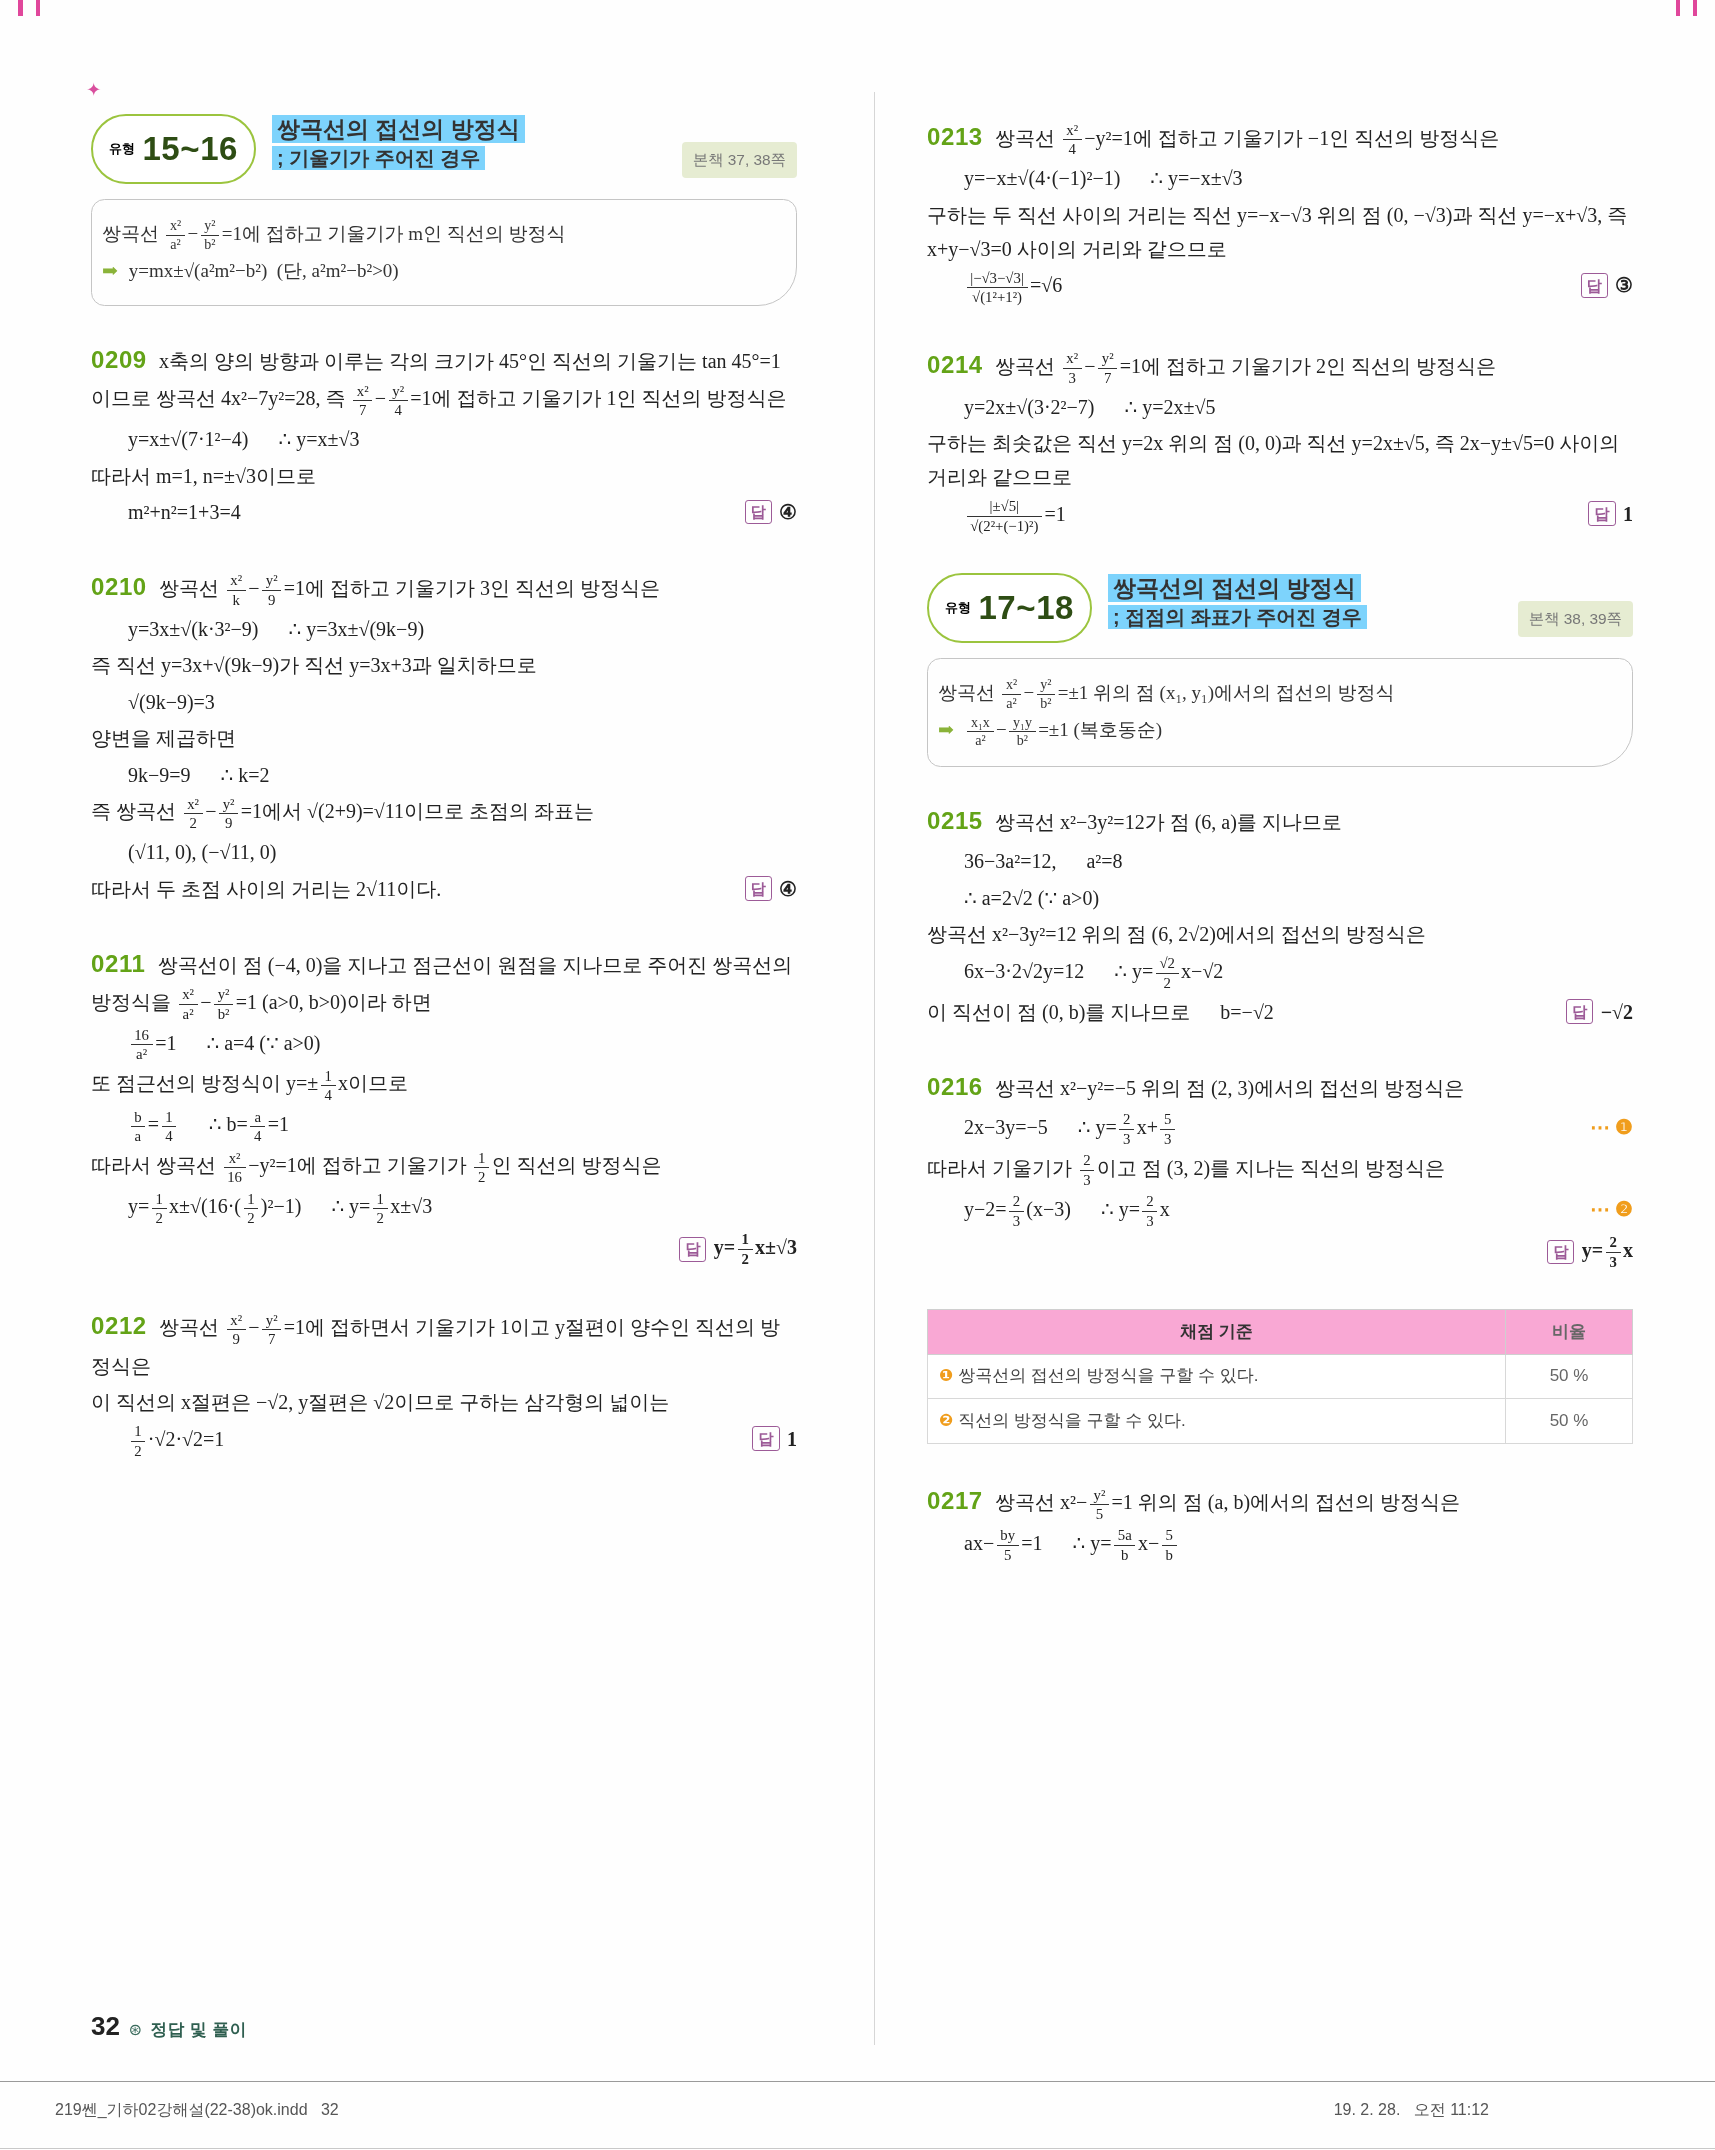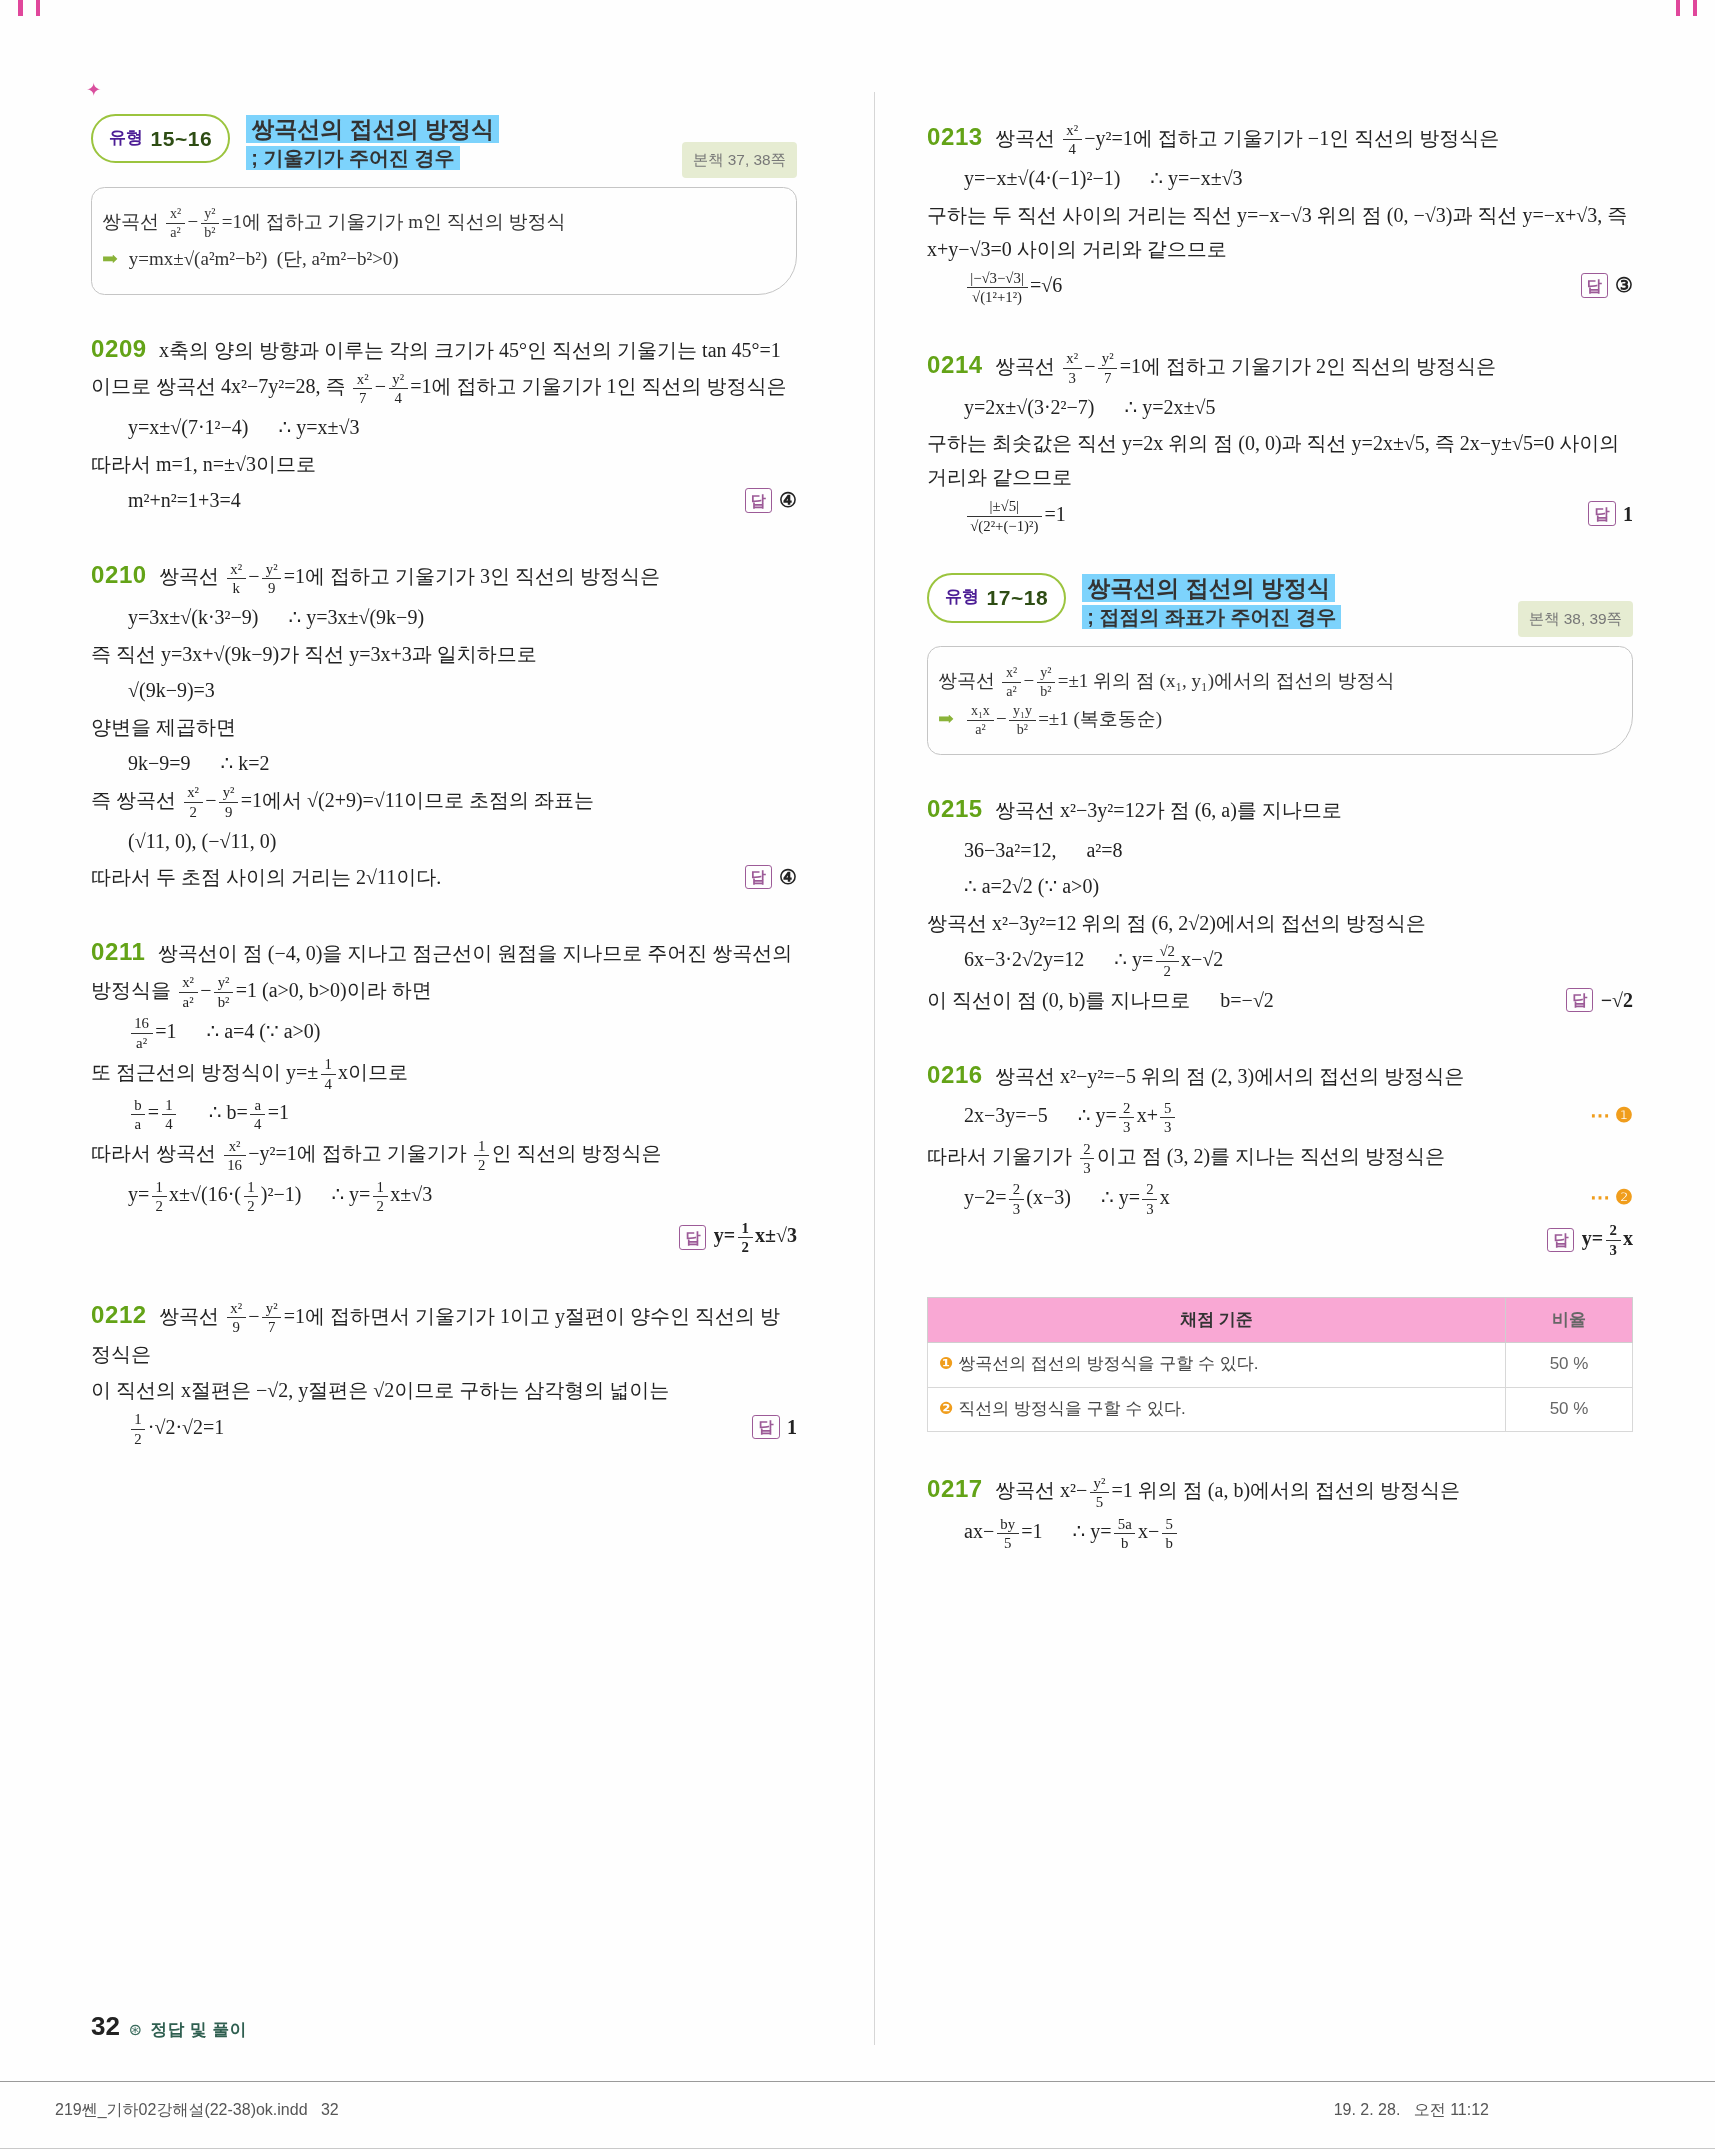--- a/index.html
+++ b/index.html
@@ -24,22 +24,22 @@
   .cols{position:absolute;left:91px;top:114px;width:1542px;display:flex;gap:130px;}
   .col{width:706px;}
   
   .type-block{margin:0 0 34px 0;}
   .type-head{position:relative;display:flex;gap:16px;align-items:flex-start;}
   .type-badge{
     flex:0 0 auto;display:inline-flex;align-items:center;gap:7.4px;
     border:2.5px solid #9bc43e;border-radius:37px;background:#fff;
     padding:4.9px 16px;font-family:"Liberation Sans","DejaVu Sans",sans-serif;
   }
-  .type-badge .b-label{font-size:17px;font-weight:bold;color:#4c1d95;}
-  .type-badge .b-range{font-size:21px;font-weight:bold;color:#2e4d14;letter-spacing:0.6px;}
+  .type-badge .b-label{font-size:13px;font-weight:bold;color:#000000;}
+  .type-badge .b-range{font-size:33px;font-weight:bold;color:#2e4d14;letter-spacing:0.6px;}
   .type-title-wrap{flex:1 1 auto;font-family:"Liberation Sans","DejaVu Sans",sans-serif;}
   .type-title-wrap .t1,.type-title-wrap .t2{line-height:1.35;}
   .type-title-wrap .hl{background:#7dd3fc;font-weight:bold;color:#333;padding:1.2px 4.9px;}
   .t1 .hl{font-size:23px;}
   .t2 .hl{font-size:20px;}
   .type-ref{
     position:absolute;right:0;top:28px;background:#e6ecd2;color:#777;
     font-family:"Liberation Sans","DejaVu Sans",sans-serif;font-size:15.4px;
     padding:4.9px 11px;border-radius:4px;white-space:nowrap;
   }

